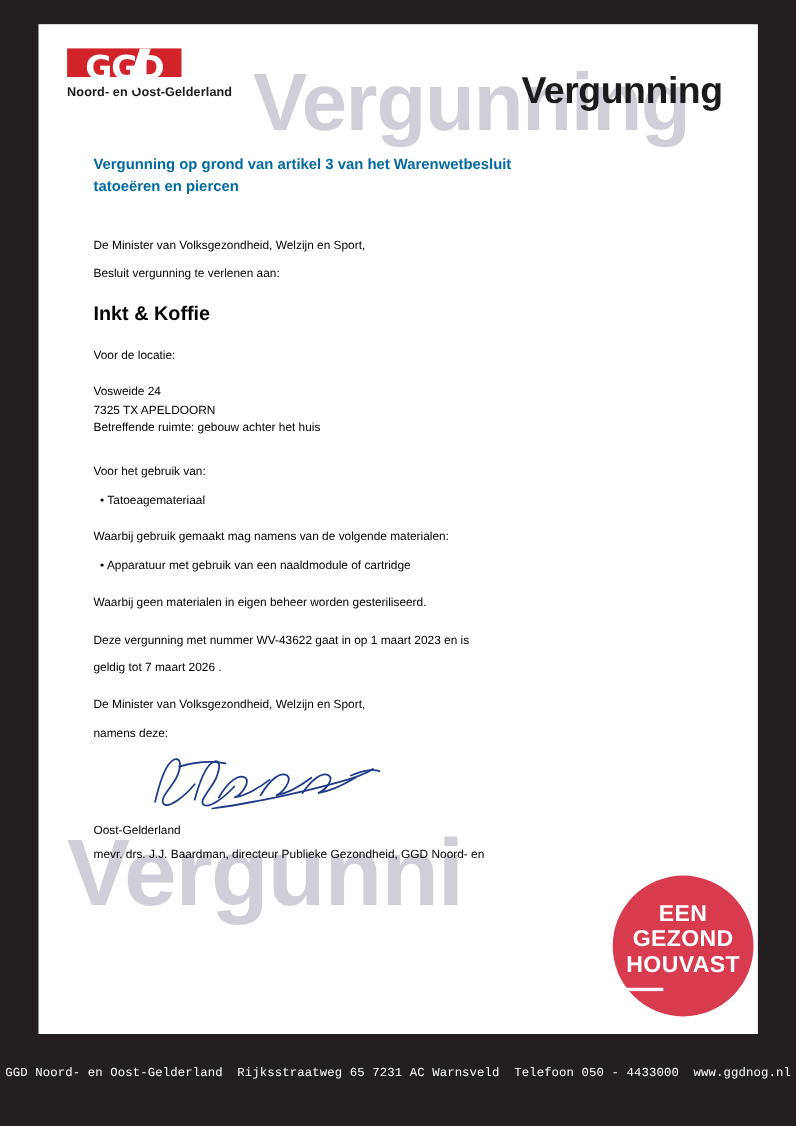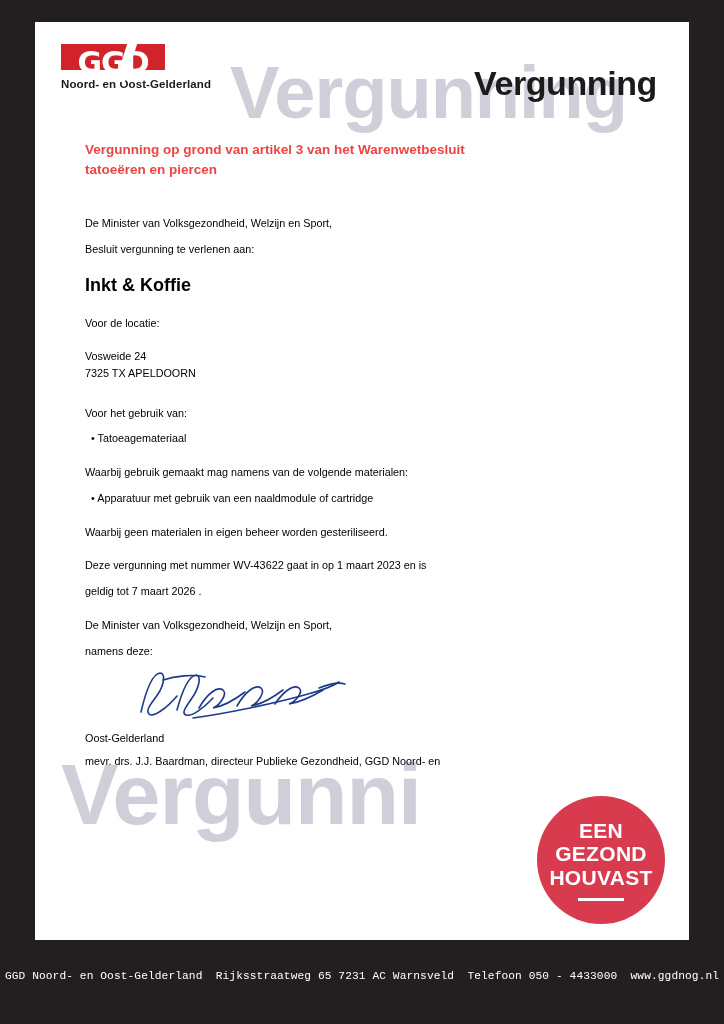--- a/index.html
+++ b/index.html
@@ -99,21 +99,21 @@
   
   .doc-body {
     position: absolute;
     top: 118px;
     left: 50px;
     right: 40px;
   }
   .doc-title {
     font-size: 13.5px;
     font-weight: bold;
-    color: #ef4444;
+    color: #0369a1;
     line-height: 1.45;
     margin-bottom: 36px;
     max-width: 420px;
   }
   .para {
     font-size: 10.8px;
     color: #000;
     line-height: 1.55;
     margin-bottom: 17px;
   }
@@ -140,30 +140,29 @@
   }
   .sig-name {
     font-size: 10.8px;
     color: #000;
     line-height: 1.5;
     margin-top: 6px;
   }
   
   .stamp {
     position: absolute;
-    right: 24px;
+    right: 4px;
     bottom: 16px;
     width: 128px;
     height: 128px;
     border-radius: 50%;
     background: #d83a4e;
     color: #ffffff;
     display: flex;
     flex-direction: column;
-    align-items: center;
     justify-content: center;
     text-align: center;
     font-weight: bold;
     line-height: 1.1;
   }
   .stamp div { font-size: 21px; letter-spacing: .3px; }
   .stamp .rule {
     width: 46px;
     height: 3px;
     background: #ffffff;
@@ -207,20 +206,21 @@
 
     <div class="para tight">De Minister van Volksgezondheid, Welzijn en Sport,</div>
     <div class="para">Besluit vergunning te verlenen aan:</div>
 
     <div class="company">Inkt &amp; Koffie</div>
 
     <div class="para">Voor de locatie:</div>
 
     <div class="addr-line">Vosweide 24</div>
     <div class="addr-line">7325 TX  APELDOORN</div>
+    <div class="addr-line">Betreffende ruimte: gebouw achter het huis</div>
 
     <div class="spacer-24"></div>
 
     <div class="para tight">Voor het gebruik van:</div>
     <div class="bullet">• Tatoeagemateriaal</div>
 
     <div class="para tight">Waarbij gebruik gemaakt mag namens van de volgende materialen:</div>
     <div class="bullet">• Apparatuur met gebruik van een naaldmodule of cartridge</div>
 
     <div class="para">Waarbij geen materialen in eigen beheer worden gesteriliseerd.</div>

